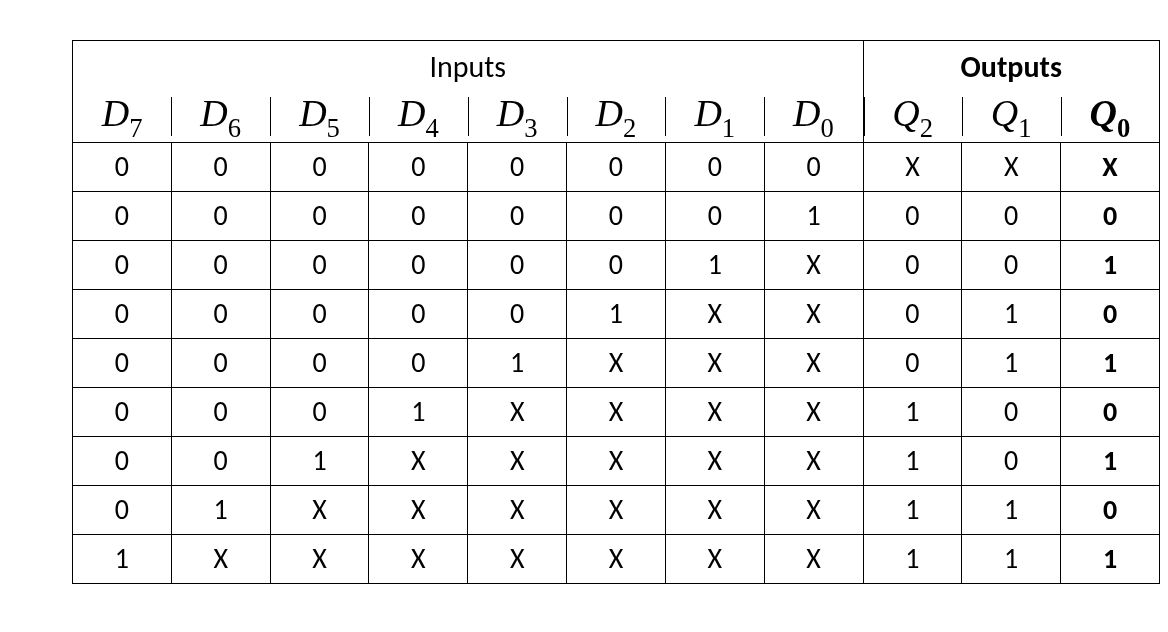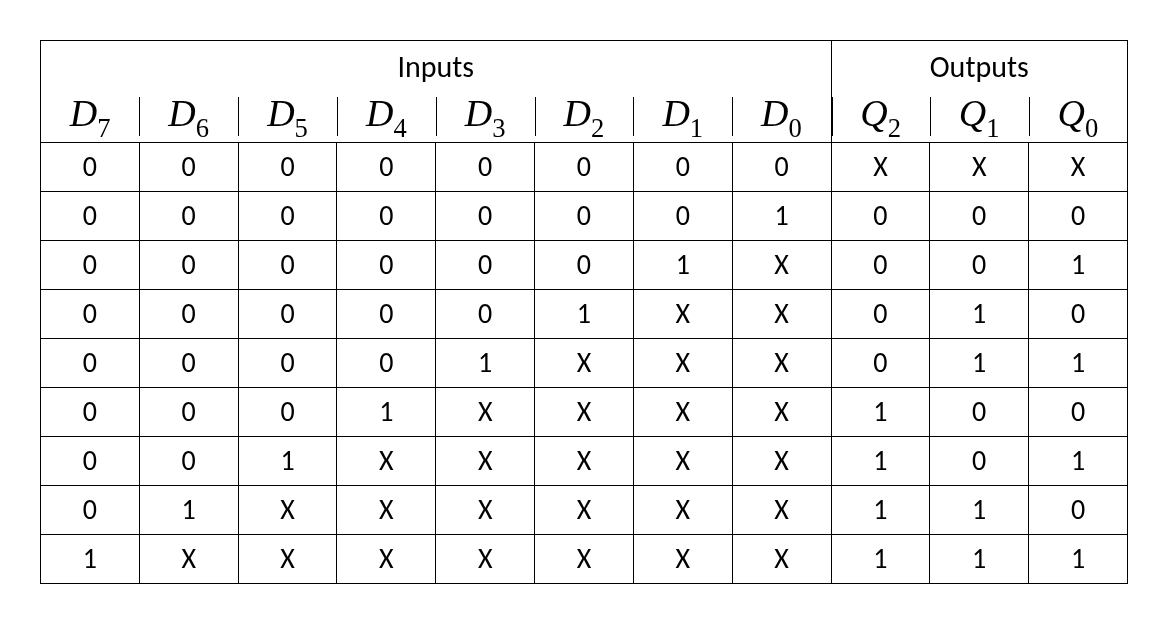--- a/index.html
+++ b/index.html
@@ -8,20 +8,21 @@
     background: #ffffff;
     font-family: "Times New Roman", Times, serif;
     color: #000;
     width: 1168px;
     box-sizing: border-box;
   }
   table {
     border-collapse: collapse;
     width: 1088px;
     table-layout: fixed;
+    margin-left: 32px;
   }
   th, td {
     border: 1px solid #000;
     text-align: center;
     vertical-align: middle;
     font-weight: normal;
     height: 46px;
     font-size: 28px;
   }
   .group-header {
@@ -51,21 +52,21 @@
     content: "";
     position: absolute;
     left: 0;
     top: 6px;
     bottom: 6px;
     width: 1px;
     background: #000;
   }
   
   .left-edge  { border-left: 1.5px solid #000; }
-  .right-edge { border-right: 1.5px solid #000; }
+  .right-edge { border-right: 1.5px solid #000; font-weight: bold; }
   .top-edge   { border-top: 1.5px solid #000; }
   .bottom-edge{ border-bottom: 1.5px solid #000; }
 
   .sym { font-style: italic; font-family: "Cambria Math","Times New Roman",serif; }
   .sub { font-size: 0.7em; vertical-align: sub; font-style: normal; position: relative; top: 2px;}
 </style>
 </head>
 <body>
 
 <table>

